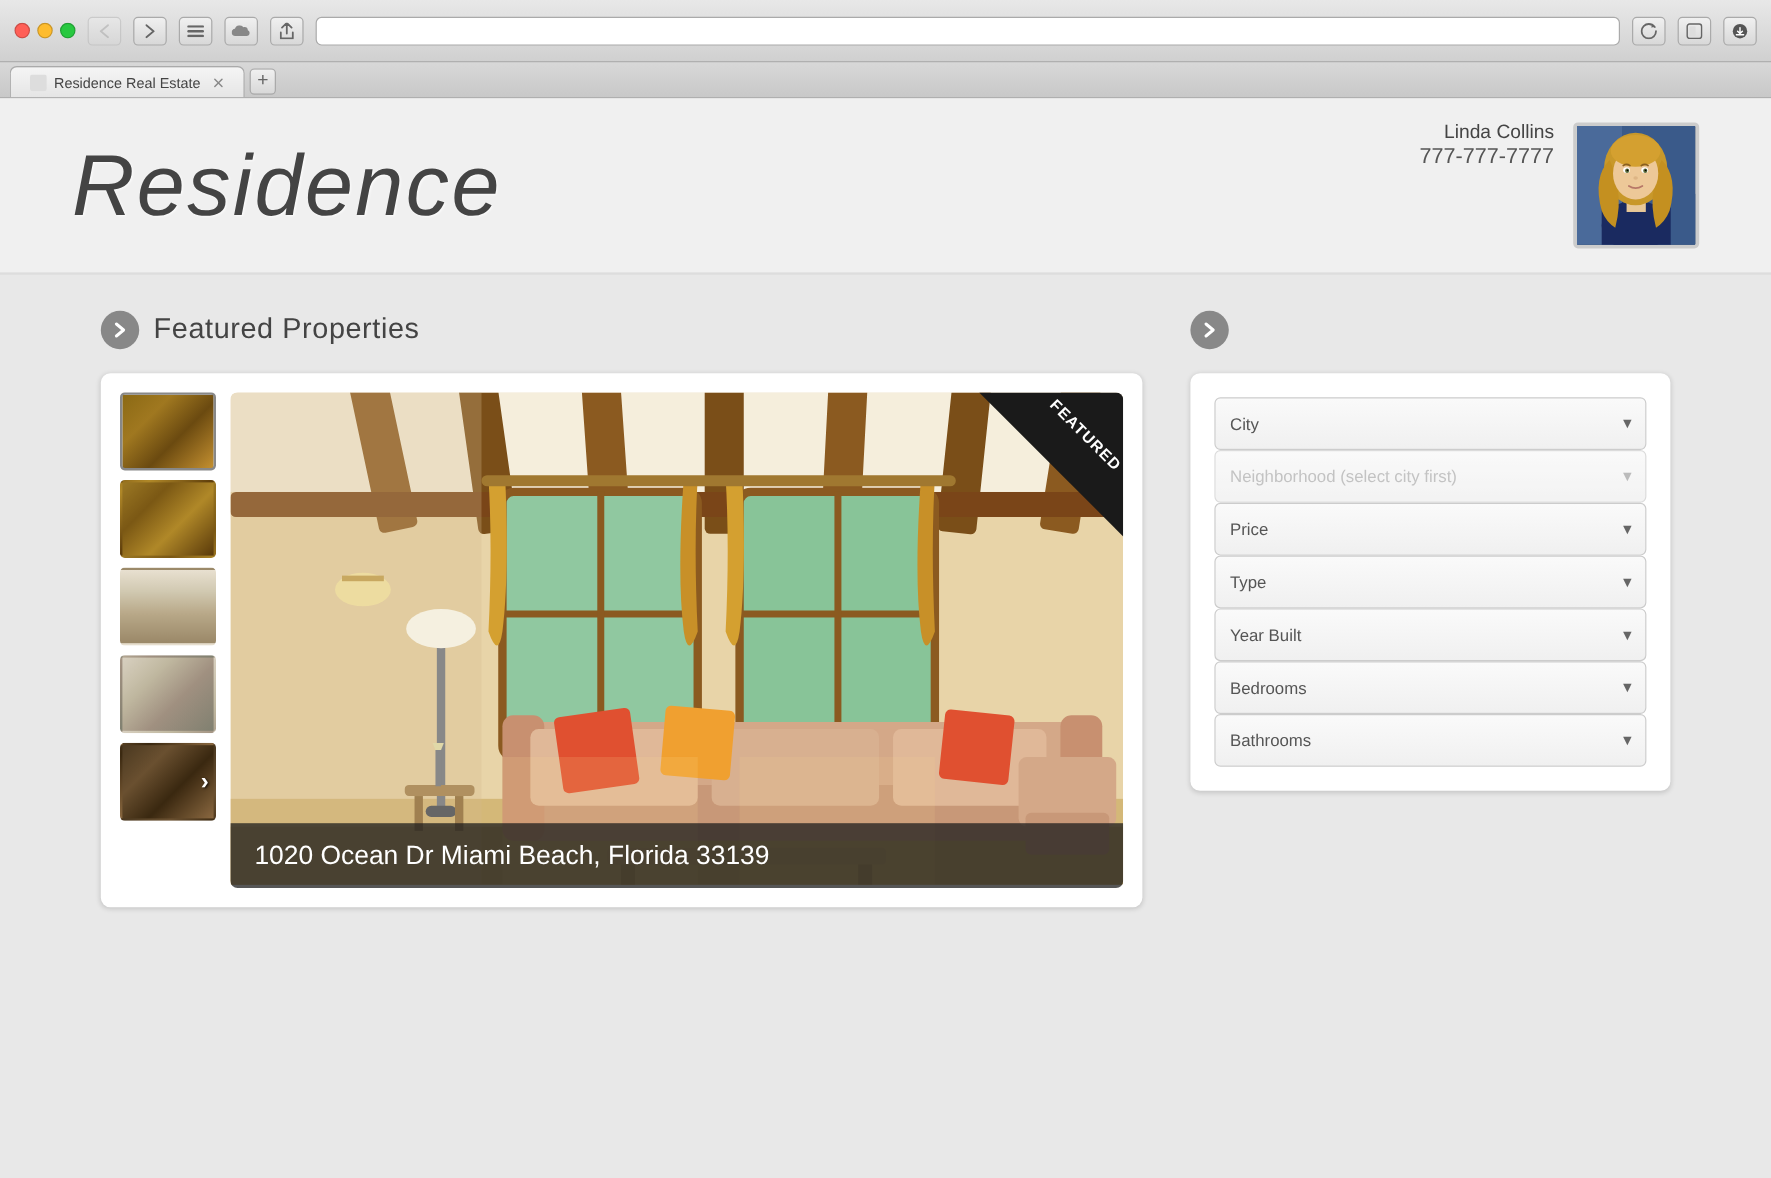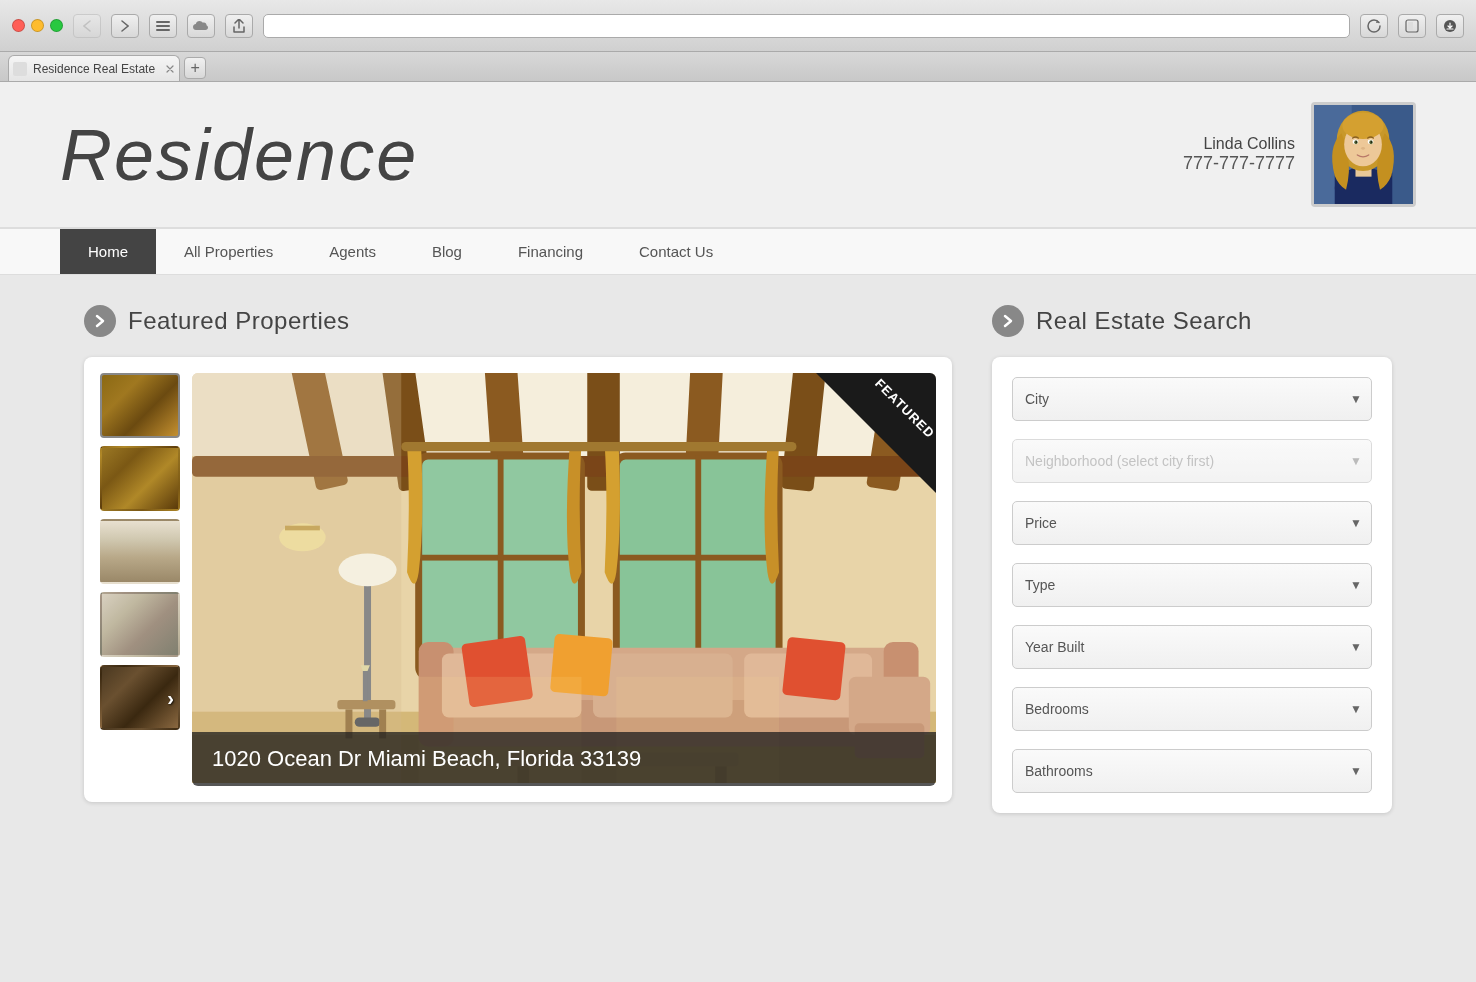--- a/index.html
+++ b/index.html
@@ -98,21 +98,21 @@
       display: flex;
       align-items: flex-end;
       padding: 0 8px;
       border-bottom: 1px solid #aaa;
     }
     .tab {
       background: linear-gradient(to bottom, #f5f5f5, #e5e5e5);
       border: 1px solid #aaa;
       border-bottom: none;
       border-radius: 6px 6px 0 0;
-      padding: 4px 4px;
+      padding: 4px 16px;
       font-size: 12px;
       color: #444;
       display: flex;
       align-items: center;
       gap: 6px;
       cursor: pointer;
       height: 26px;
       text-align: right;
     }
     .tab-add {
@@ -152,21 +152,20 @@
       font-style: italic;
       font-size: 72px;
       color: #444;
       letter-spacing: 2px;
       line-height: 1;
       text-shadow: 1px 1px 2px rgba(255,255,255,0.8);
     }
 
     .agent-info {
       display: flex;
-      align-items: center;
       gap: 16px;
     }
     .agent-text {
       text-align: right;
     }
     .agent-name {
       font-size: 16px;
       color: #444;
       font-weight: 400;
     }
@@ -348,21 +347,21 @@
     
     .search-panel {
       background: white;
       border-radius: 8px;
       padding: 20px;
       box-shadow: 0 1px 4px rgba(0,0,0,0.15);
     }
 
     .dropdown-wrapper {
       position: relative;
-      margin-bottom: 18px;
+      margin-bottom: 0;
     }
     .dropdown-wrapper:last-child {
       margin-bottom: 0;
     }
 
     .dropdown-select {
       width: 100%;
       height: 44px;
       border: 1px solid #ccc;
       border-radius: 5px;
@@ -505,28 +504,20 @@
 
           <path d="M46 53 Q52 57 58 53" stroke="#b87868" stroke-width="1.5" fill="none" stroke-linecap="round"></path>
 
           <path d="M41 35 Q44 33 47 35" stroke="#8a6020" stroke-width="1.5" fill="none" stroke-linecap="round"></path>
           <path d="M57 35 Q60 33 63 35" stroke="#8a6020" stroke-width="1.5" fill="none" stroke-linecap="round"></path>
         </svg>
       </div>
     </div>
   </div>
 
-  <div class="site-nav">
-    <a class="nav-item active">Home</a>
-    <a class="nav-item">All Properties</a>
-    <a class="nav-item">Agents</a>
-    <a class="nav-item">Blog</a>
-    <a class="nav-item">Financing</a>
-    <a class="nav-item">Contact Us</a>
-  </div>
 
   <div class="main-content">
 
     <div>
       <div class="section-title">
         <div class="section-arrow">
           <svg width="14" height="14" viewBox="0 0 14 14">
               <path d="M4 2L10 7L4 12" stroke="white" stroke-width="2.5" fill="none" stroke-linecap="round" stroke-linejoin="round"></path>
             </svg>
         </div>
@@ -646,21 +637,20 @@
       </div>
     </div>
 
     <div>
       <div class="section-title">
         <div class="section-arrow">
           <svg width="14" height="14" viewBox="0 0 14 14">
               <path d="M4 2L10 7L4 12" stroke="white" stroke-width="2.5" fill="none" stroke-linecap="round" stroke-linejoin="round"></path>
             </svg>
         </div>
-        <span class="section-title-text">Real Estate Search</span>
       </div>
 
       <div class="search-panel">
         <div class="dropdown-wrapper">
           <select class="dropdown-select">
             <option>City</option>
           </select>
           <span class="dropdown-arrow">▼</span>
         </div>
 

